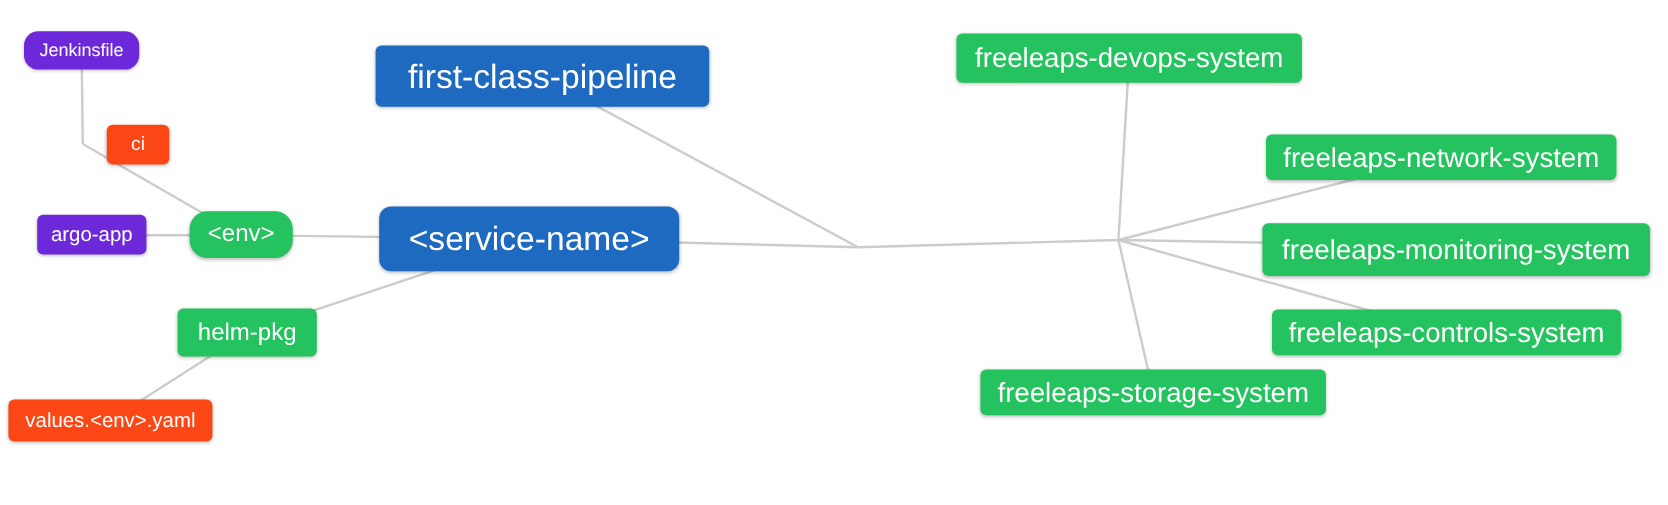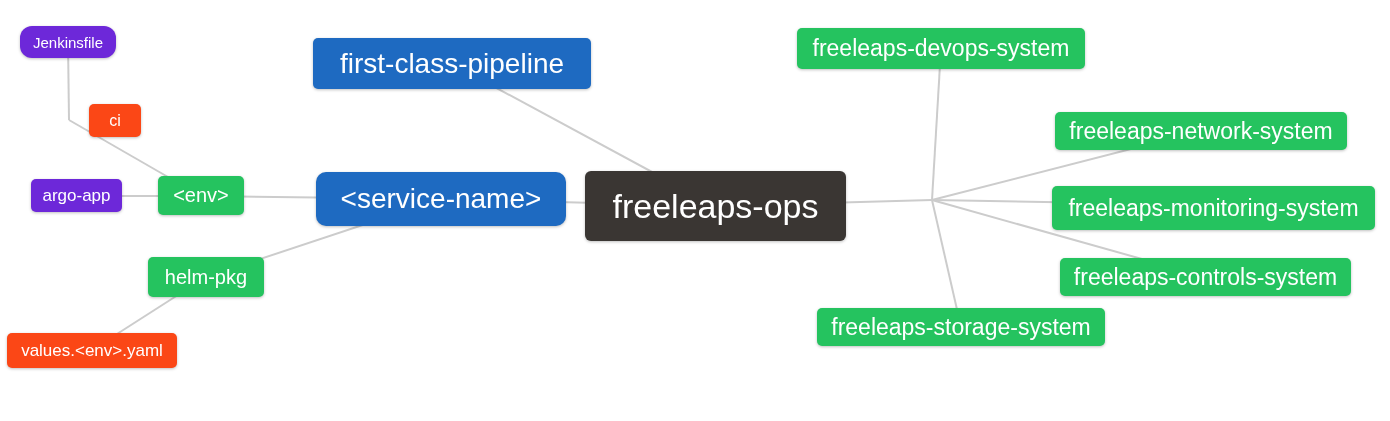--- a/index.html
+++ b/index.html
@@ -32,21 +32,21 @@
   .c-blue   { background: #1e6ac1; }
   .c-green  { background: #25c35f; }
   .c-red    { background: #fb4716; }
   .c-orange { background: #f8a41d; }
   .c-dark   { background: #3a3633; }
 
   
   .n-jenkinsfile        { left: 20px;   top: 26px;  width: 96px;  height: 32px; font-size: 15px; }
   .n-ci                 { left: 53px;   top: 104px; width: 52px;  height: 33px; font-size: 16px; margin-left: 36px; }
   .n-argo-app           { left: 31px;   top: 179px; width: 91px;  height: 33px; font-size: 17px; }
-  .n-env                { left: 158px;  top: 176px; width: 86px;  height: 39px; font-size: 20px; }
+  .n-env                { left: 158px;  top: 176px; width: 86px;  height: 39px; font-size: 20px; border-radius: 15px; }
   .n-helm-pkg           { left: 148px;  top: 257px; width: 116px; height: 40px; font-size: 20px; }
   .n-values-env-yaml    { left: 7px;    top: 333px; width: 170px; height: 35px; font-size: 17px; }
   .n-first-class-pipeline { left: 313px; top: 38px;  width: 278px; height: 51px; font-size: 28px; }
   .n-service-name       { left: 316px;  top: 172px; width: 250px; height: 54px; font-size: 28px; border-radius: 10px; }
   .n-freeleaps-ops      { left: 585px;  top: 171px; width: 261px; height: 70px; font-size: 34px; border-radius: 6px; }
   .n-manifests          { left: 852px;  top: 173px; width: 160px; height: 54px; font-size: 29px; }
   .n-freeleaps-devops-system     { left: 797px;  top: 28px;  width: 288px; height: 41px; font-size: 23px; }
   .n-freeleaps-network-system    { left: 1055px; top: 112px; width: 292px; height: 38px; font-size: 23px; }
   .n-freeleaps-monitoring-system { left: 1052px; top: 186px; width: 323px; height: 44px; font-size: 23px; }
   .n-freeleaps-controls-system   { left: 1060px; top: 258px; width: 291px; height: 38px; font-size: 23px; }
@@ -75,20 +75,19 @@
   </svg>
 
   <div class="node c-orange n-jenkinsfile" style="background-color: #6d28d9; border-radius: 12px;">Jenkinsfile</div>
   <div class="node c-red n-ci" style="background-color: rgb(251, 71, 22);">ci</div>
   <div class="node c-red n-argo-app" style="background-color: #6d28d9;">argo-app</div>
   <div class="node c-green n-env" style="background-color: rgb(37, 195, 95);">&lt;env&gt;</div>
   <div class="node c-green n-helm-pkg" style="background-color: rgb(37, 195, 95);">helm-pkg</div>
   <div class="node c-red n-values-env-yaml" style="background-color: rgb(251, 71, 22);">values.&lt;env&gt;.yaml</div>
   <div class="node c-blue n-first-class-pipeline" style="background-color: rgb(30, 106, 193);">first-class-pipeline</div>
   <div class="node c-blue n-service-name" style="background-color: rgb(30, 106, 193);">&lt;service-name&gt;</div>
-  <div class="node c-dark n-freeleaps-ops" style="background-color: rgb(58, 54, 51);">freeleaps-ops</div>
   <div class="node c-green n-freeleaps-devops-system" style="background-color: rgb(37, 195, 95);">freeleaps-devops-system</div>
   <div class="node c-green n-freeleaps-network-system" style="background-color: rgb(37, 195, 95);">freeleaps-network-system</div>
   <div class="node c-green n-freeleaps-monitoring-system" style="background-color: rgb(37, 195, 95);">freeleaps-monitoring-system</div>
   <div class="node c-green n-freeleaps-controls-system" style="background-color: rgb(37, 195, 95);">freeleaps-controls-system</div>
   <div class="node c-green n-freeleaps-storage-system" style="background-color: rgb(37, 195, 95);">freeleaps-storage-system</div>
 
 </div>
 
 </body></html>

